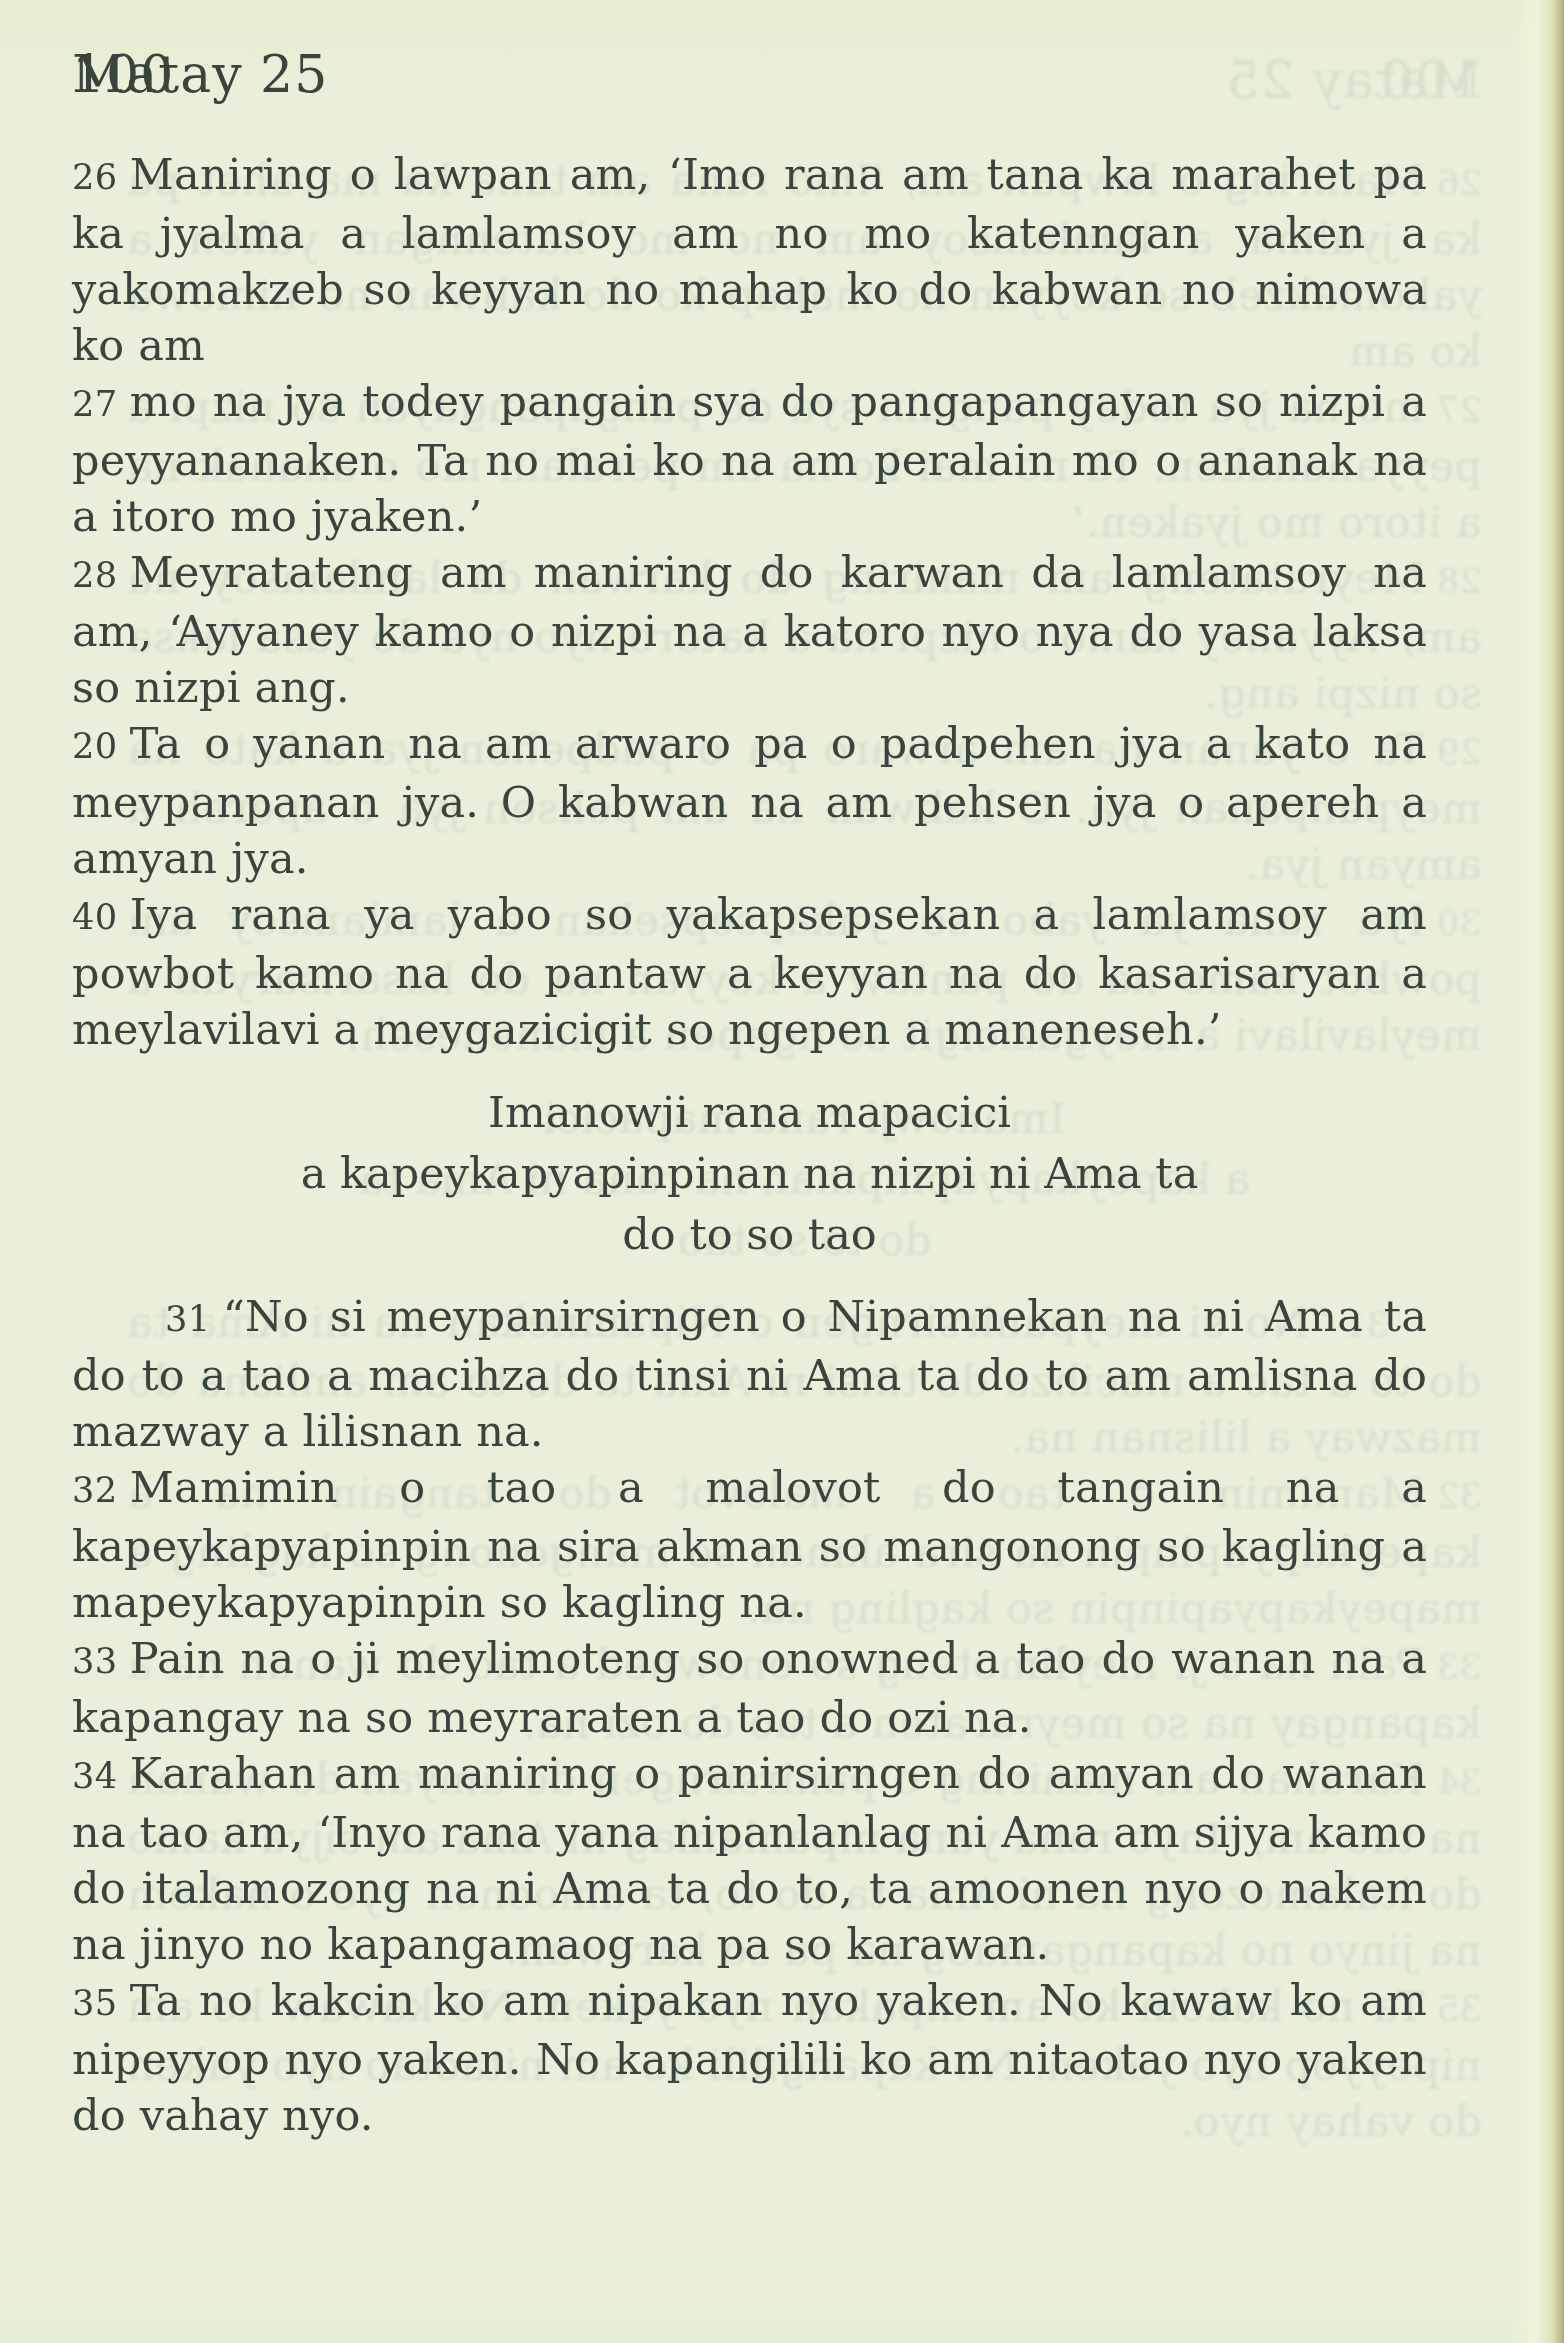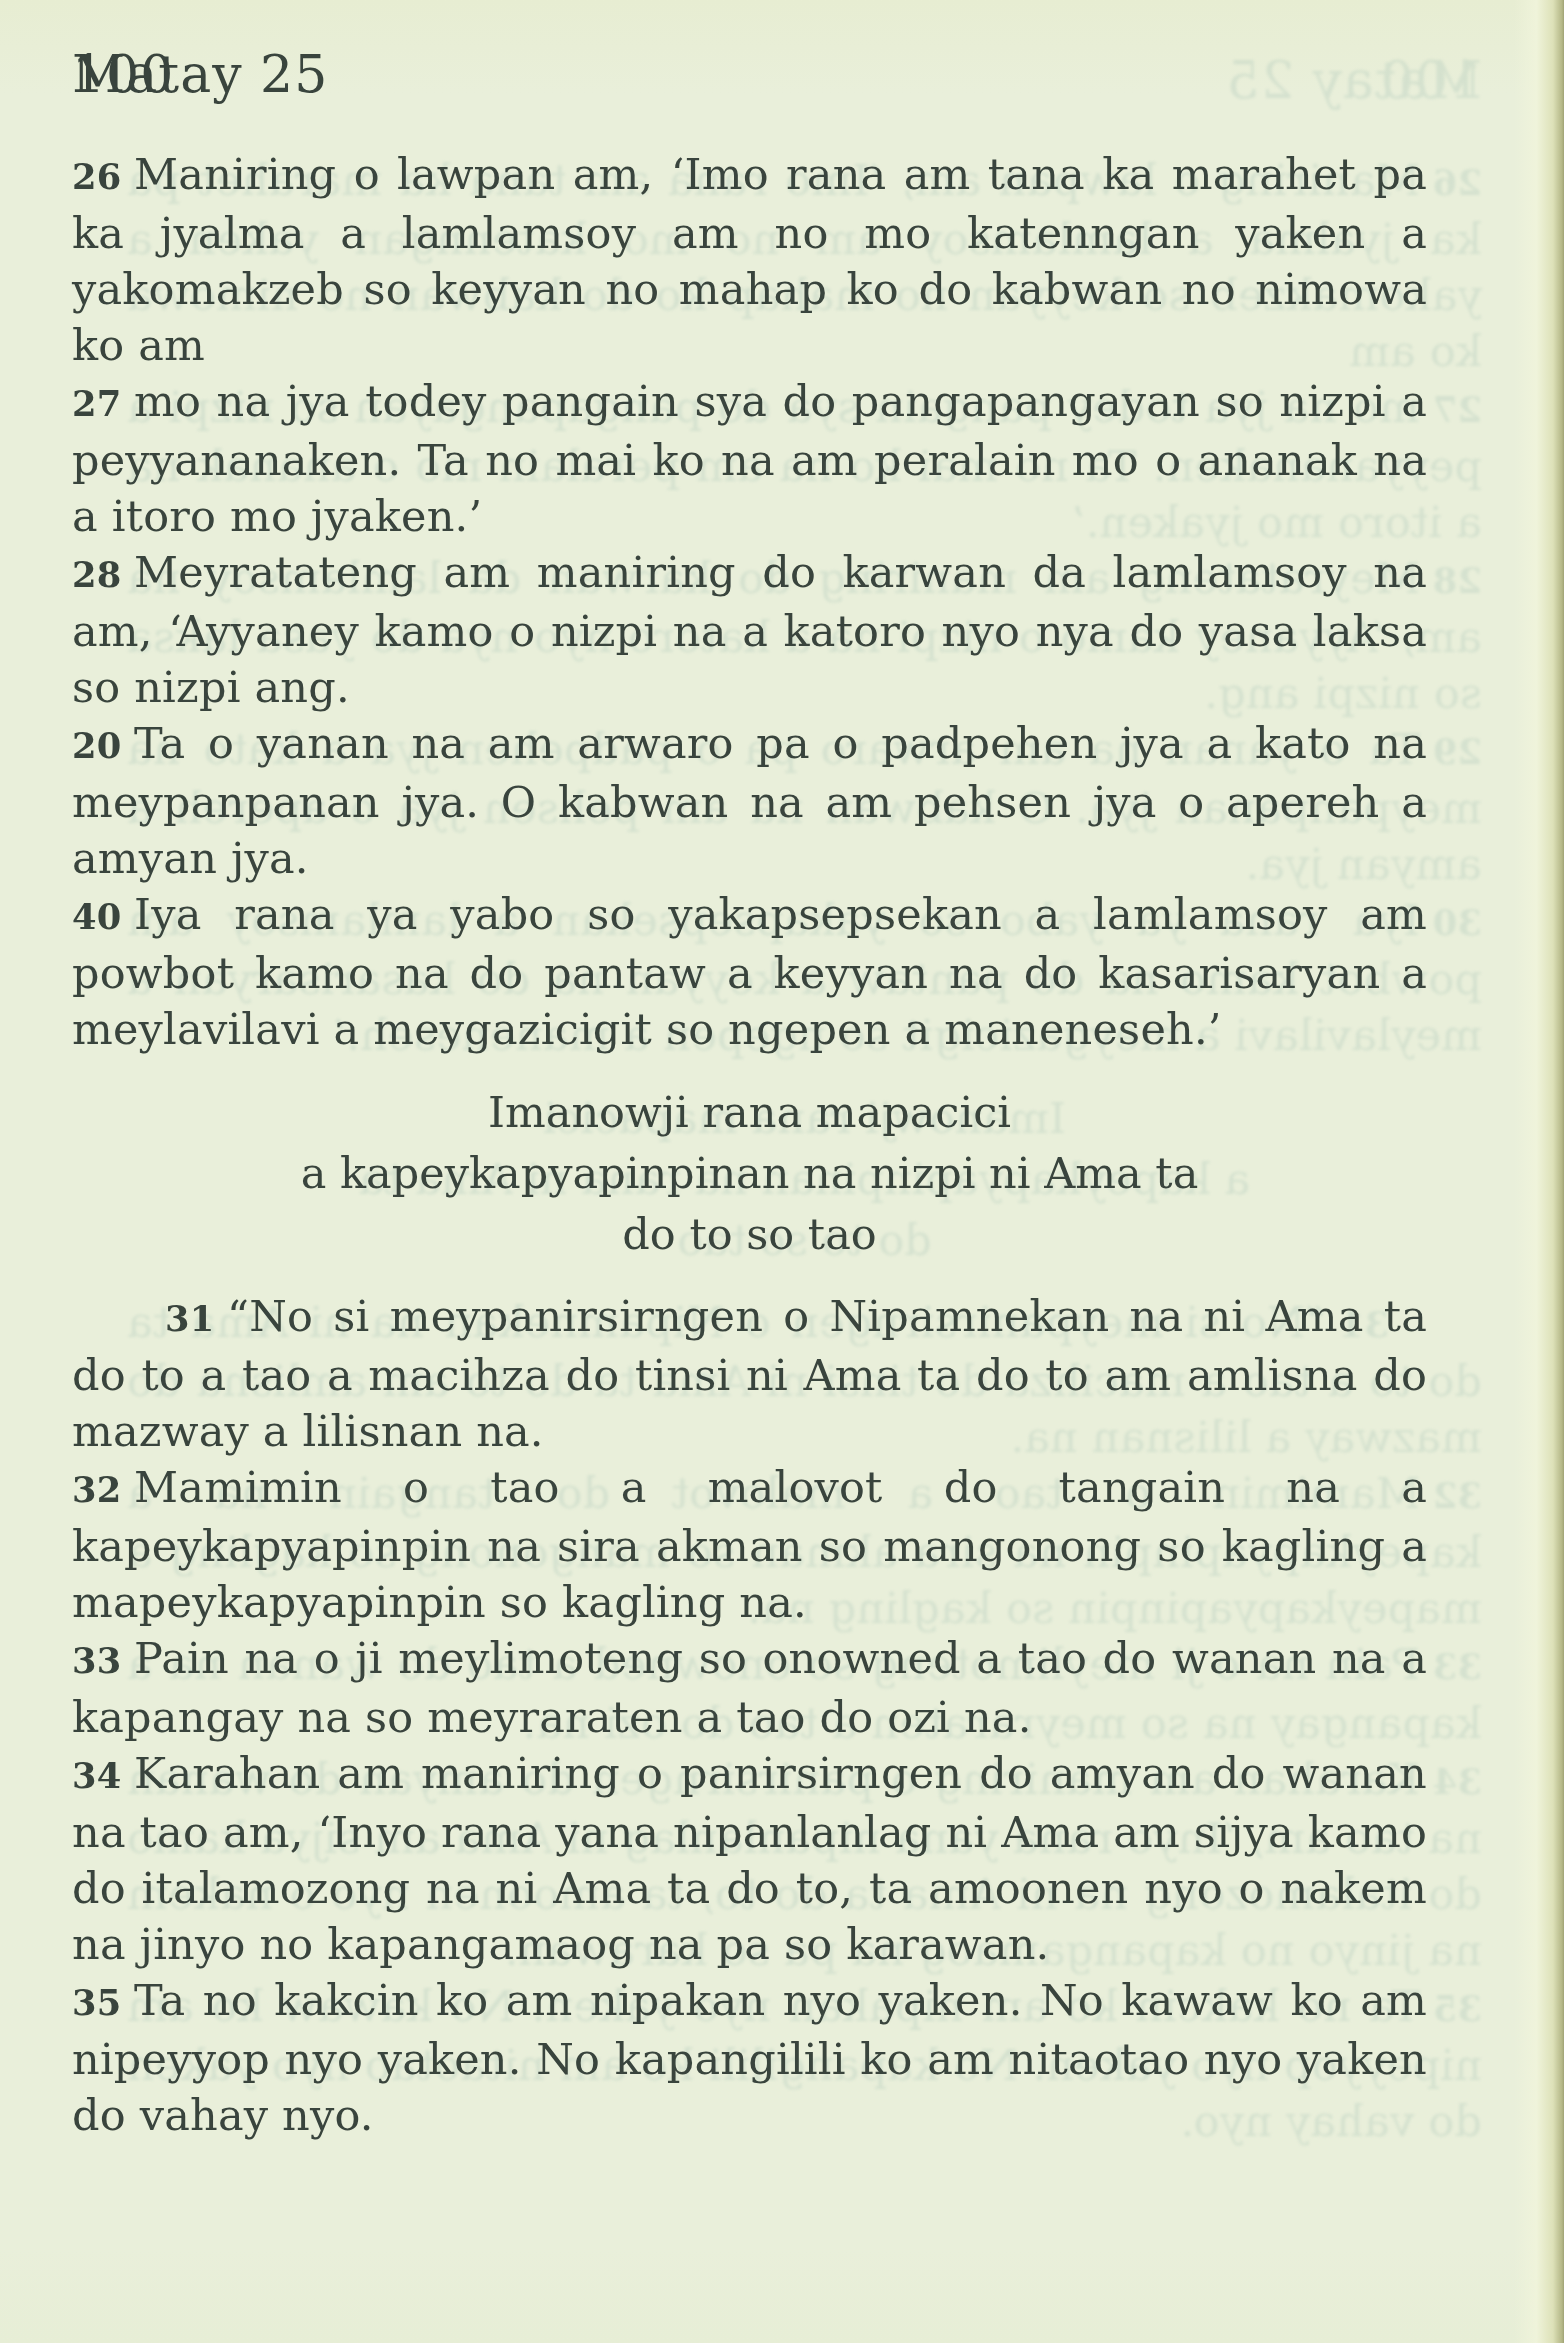--- a/index.html
+++ b/index.html
@@ -46,21 +46,21 @@
     text-align: left;
   }
   .verse {
     margin: 0;
     font-size: 43px;
     line-height: 56px;
     text-align: justify;
     letter-spacing: 0.2px;
   }
   .vnum {
-    font-weight: bold;
+    font-weight: normal;
     font-size: 0.82em;
     padding-right: 12.6px;
   }
   .indent { text-indent: 93px; }
   .section-heading {
     font-weight: normal;
     text-align: center;
     font-size: 43px;
     line-height: 61px;
     margin: 25px 0 23px 0;

